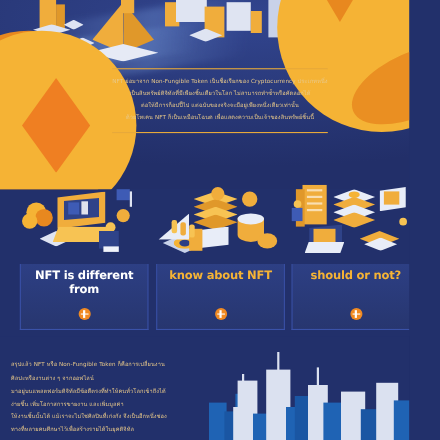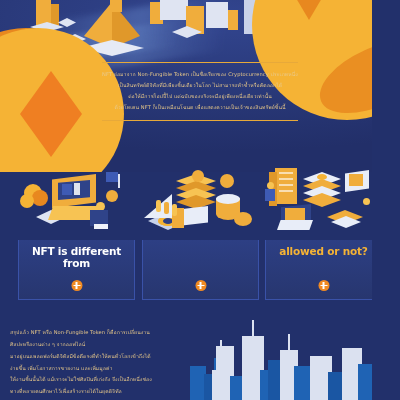--- a/index.html
+++ b/index.html
@@ -223,20 +223,21 @@
         <div class="iso-box">
           <div class="right" style="left:74px;top:30px;width:24px;height:22px;background:#f0ad3c;border-radius:0 0 50% 50%/0 0 30% 30%;"></div>
           <div class="top" style="left:74px;top:26px;width:24px;height:10px;background:#e8edf8;border-radius:50%;clip-path:none;"></div>
         </div>
         <div class="coin-sm" style="left:14px;top:32px;width:5px;height:12px;border-radius:2px;background:#f7c353;"></div>
         <div class="coin-sm" style="left:22px;top:34px;width:5px;height:12px;border-radius:2px;background:#f0ad3c;"></div>
         <div class="coin-sm" style="left:30px;top:36px;width:5px;height:12px;border-radius:2px;background:#f7c353;"></div>
         <div class="coin-sm" style="left:92px;top:44px;width:18px;height:14px;border-radius:50%;background:#f0ad3c;"></div>
       </div>
       <div class="card-cap">
+        <div class="t2 gold">know about NFT</div>
         <div class="plus"></div>
       </div>
     </div>
 
     <div class="card" style="left:265px;">
       <div class="card-art">
         <div class="iso-box">
           <div class="right" style="left:10px;top:0px;width:22px;height:36px;background:#f0ad3c;"></div>
           <div class="left" style="left:4px;top:4px;width:8px;height:34px;background:#e0982a;"></div>
           <div class="right" style="left:14px;top:4px;width:14px;height:2px;background:#fff;opacity:.6;"></div>
@@ -267,21 +268,21 @@
           <div class="top" style="left:62px;top:42px;width:36px;height:14px;background:#f0ad3c;"></div>
           <div class="top" style="left:66px;top:48px;width:30px;height:12px;background:#e8edf8;"></div>
         </div>
         <div class="coin-sm" style="left:2px;top:14px;width:7px;height:7px;background:#f7c353;"></div>
         <div class="iso-box">
           <div class="right" style="left:0px;top:21px;width:10px;height:12px;background:#3e5bb5;"></div>
         </div>
         <div class="coin-sm" style="left:98px;top:30px;width:7px;height:7px;background:#f7c353;"></div>
       </div>
       <div class="card-cap">
-        <div class="t2 gold">allowed or not?</div>
+        <div class="t2 gold">should or not?</div>
         <div class="plus"></div>
       </div>
     </div>
   </div>
 
   <div class="bottom">
     <div class="sky">
       <div class="bld md" style="left:0px;width:16px;height:34px;"></div>
       <div class="bld dk" style="left:14px;width:14px;height:26px;"></div>
       <div class="bld md" style="left:24px;width:14px;height:42px;"></div>

